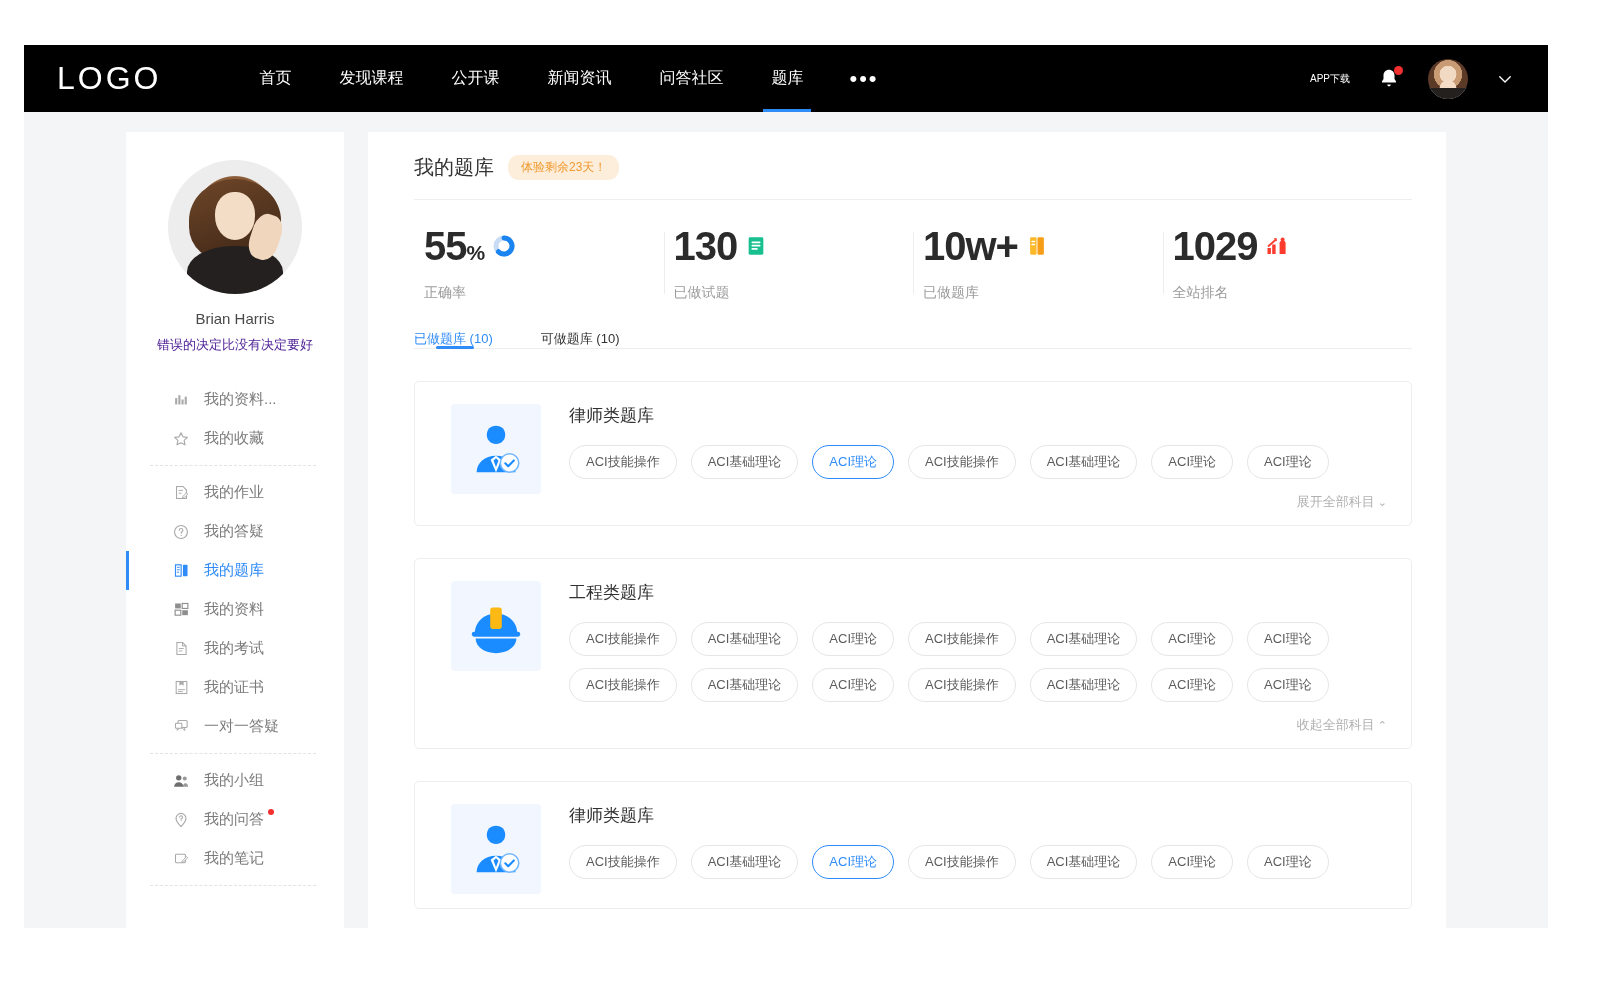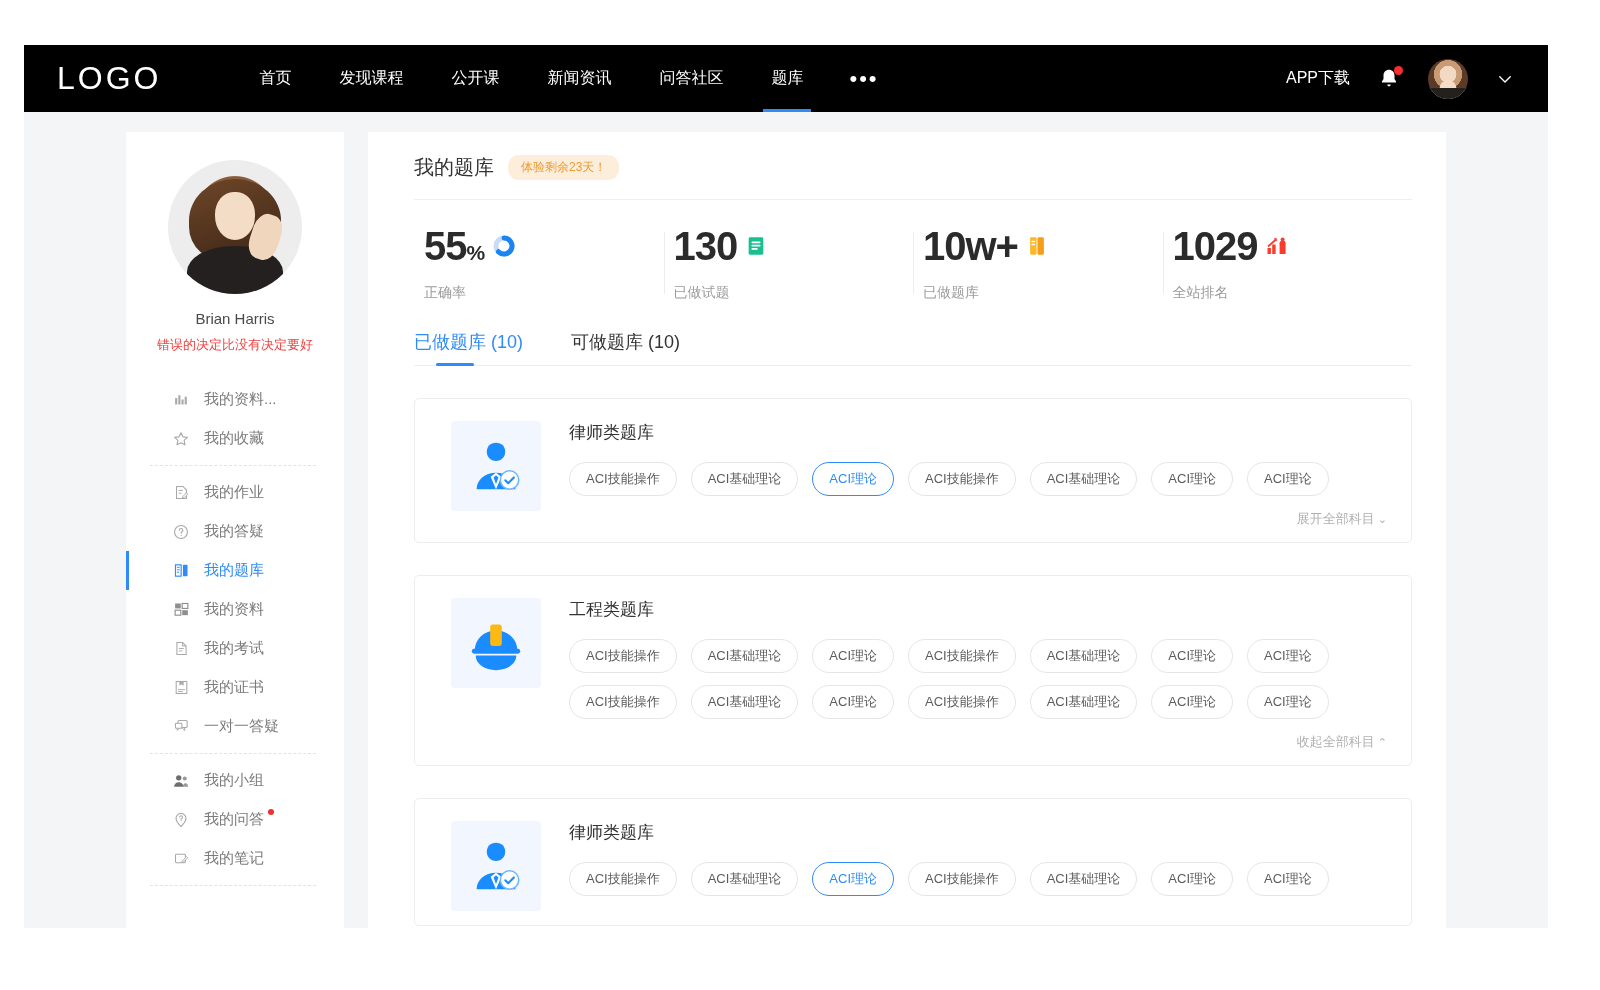--- a/index.html
+++ b/index.html
@@ -65,21 +65,21 @@
     color: #fff; font-size: 22px; letter-spacing: 2px;
     padding: 0 22px; cursor: pointer; line-height: 0.6;
   }
   #navright {
     margin-left: auto;
     margin-right: 34px;
     display: flex;
     align-items: center;
     gap: 28px;
   }
-  #appdl { color:#ffffff; font-size:16px; cursor:pointer; white-space:nowrap;text-align:center; }
+  #appdl { color:#ffffff; font-size:10px; cursor:pointer; white-space:nowrap;text-align:center; }
   .bell-wrap { position: relative; width: 22px; height: 26px; cursor: pointer; }
   .bell-dot {
     position: absolute; right: -3px; top: 0px;
     width: 9px; height: 9px; border-radius: 50%;
     background: #f23030;
   }
   #avatar {
     width: 40px; height: 40px; border-radius: 50%;
     overflow: hidden; cursor: pointer;
     background: radial-gradient(circle at 50% 38%, #f2d9c4 0 26%, #c99b74 27% 44%, #5b3a27 45% 70%, #eae7e4 71%);
@@ -136,21 +136,21 @@
     position:absolute; left:14%; top:64%; width:72%; height:40%;
     border-radius:48% 48% 0 0;
     background:#24201f; z-index:3;
   }
   #profile-pic .arm {
     position:absolute; right:16%; top:40%; width:22%; height:34%;
     border-radius:40%;
     background:#f0d6bd; z-index:4; transform:rotate(18deg);
   }
   #pname { font-size: 15px; color: #4a4a4a; margin-bottom: 9px; }
-  #pmotto { font-size: 13px; color: #ef4444; font-family: Liberation Mono, monospace; }
+  #pmotto { font-size: 13px; color: #4c1d95; font-family: Liberation Mono, monospace; }
 
   #menu { margin-top: 22px; }
   .menu-item {
     display: flex; align-items: center;
     height: 39px;
     padding-left: 46px;
     font-size: 15px; color: #7b7b7b;
     cursor: pointer; position: relative;
   }
   .menu-item .mi-icon {
@@ -212,22 +212,22 @@
     font-size: 40px; color: #2b2b2b; font-weight: 700;
     letter-spacing: -1px; line-height: 1;
   }
   .stat-num .unit { font-size: 21px; font-weight: 700; }
   .stat-label { font-size: 14px; color: #9b9b9b; margin-top: 18px; }
   .stat-icon { width: 24px; height: 24px; display:flex; align-items:center; }
 
   
   #tabs { display:flex; gap: 48px; margin-top: 20px; }
   .tab {
-    font-size: 18px; color: #333333; cursor: pointer;
-    padding-bottom: 12px; position: relative; white-space: nowrap;
+    font-size: 13px; color: #333333; cursor: pointer;
+    padding-bottom: 1px; position: relative; white-space: nowrap;
   }
   .tab.active { color: #2e8bf7; }
   .tab.active::after {
     content:""; position:absolute; left: 22px; bottom: 0;
     width: 38px; height: 3px; border-radius: 2px; background: #2e8bf7;
   }
   #tabs-rule { border-top: 1px solid #eeeeee; margin-top: -1px; }
 
   
   #cards { margin-top: 16px; }

